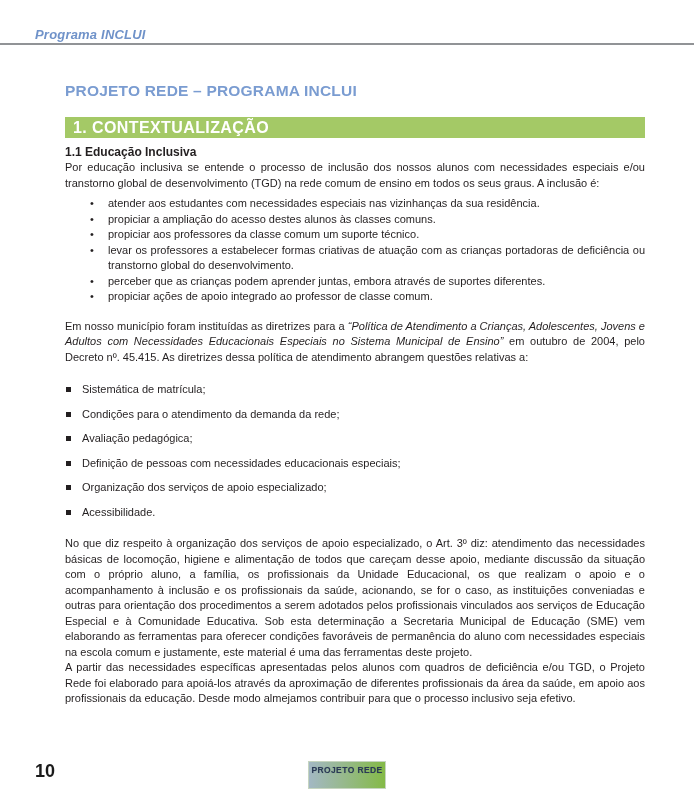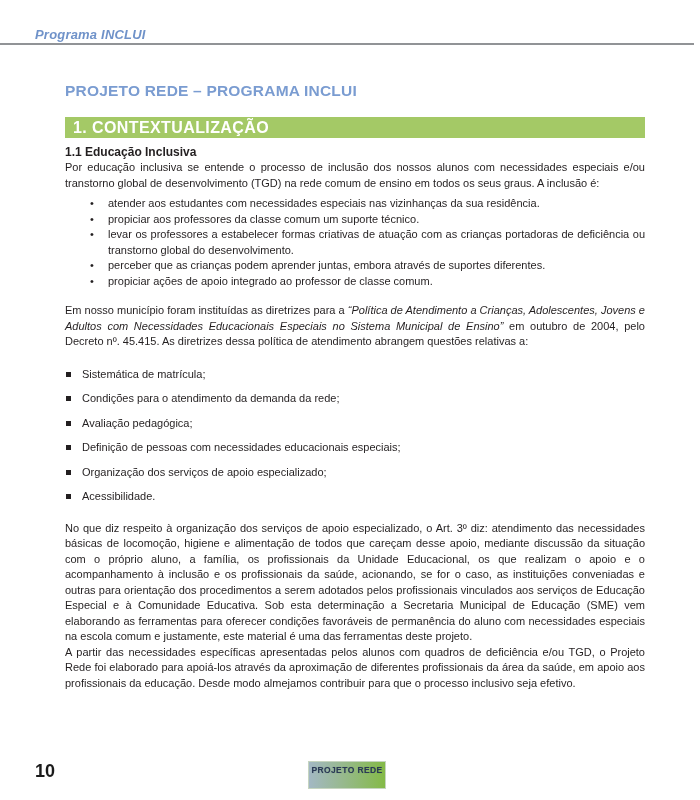--- a/index.html
+++ b/index.html
@@ -94,20 +94,21 @@
     <h1 class="doc-title">PROJETO REDE – PROGRAMA INCLUI</h1>
 
     <div class="banner">1. CONTEXTUALIZAÇÃO</div>
 
     <h2 class="sub">1.1 Educação Inclusiva</h2>
 
     <p class="para">Por educação inclusiva se entende o processo de inclusão dos nossos alunos com necessidades especiais e/ou transtorno global de desenvolvimento (TGD) na rede comum de ensino em todos os seus graus. A inclusão é:</p>
 
     <ul class="round">
       <li>atender aos estudantes com necessidades especiais nas vizinhanças da sua residência.</li>
+      <li>propiciar a ampliação do acesso destes alunos às classes comuns.</li>
       <li>propiciar aos professores da classe comum um suporte técnico.</li>
       <li>levar os professores a estabelecer formas criativas de atuação com as crianças portadoras de deficiência ou transtorno global do desenvolvimento.</li>
       <li>perceber que as crianças podem aprender juntas, embora através de suportes diferentes.</li>
       <li>propiciar ações de apoio integrado ao professor de classe comum.</li>
     </ul>
 
     <p class="para spaced"><span>Em nosso município foram instituídas as diretrizes para a </span><span class="it">“Política de Atendimento a Crianças, Adolescentes, Jovens e Adultos com Necessidades Educacionais Especiais no Sistema Municipal de Ensino”</span><span> em outubro de 2004, pelo Decreto nº. 45.415. As diretrizes dessa política de atendimento abrangem questões relativas a:</span></p>
 
     <ul class="square">
       <li>Sistemática de matrícula;</li>

